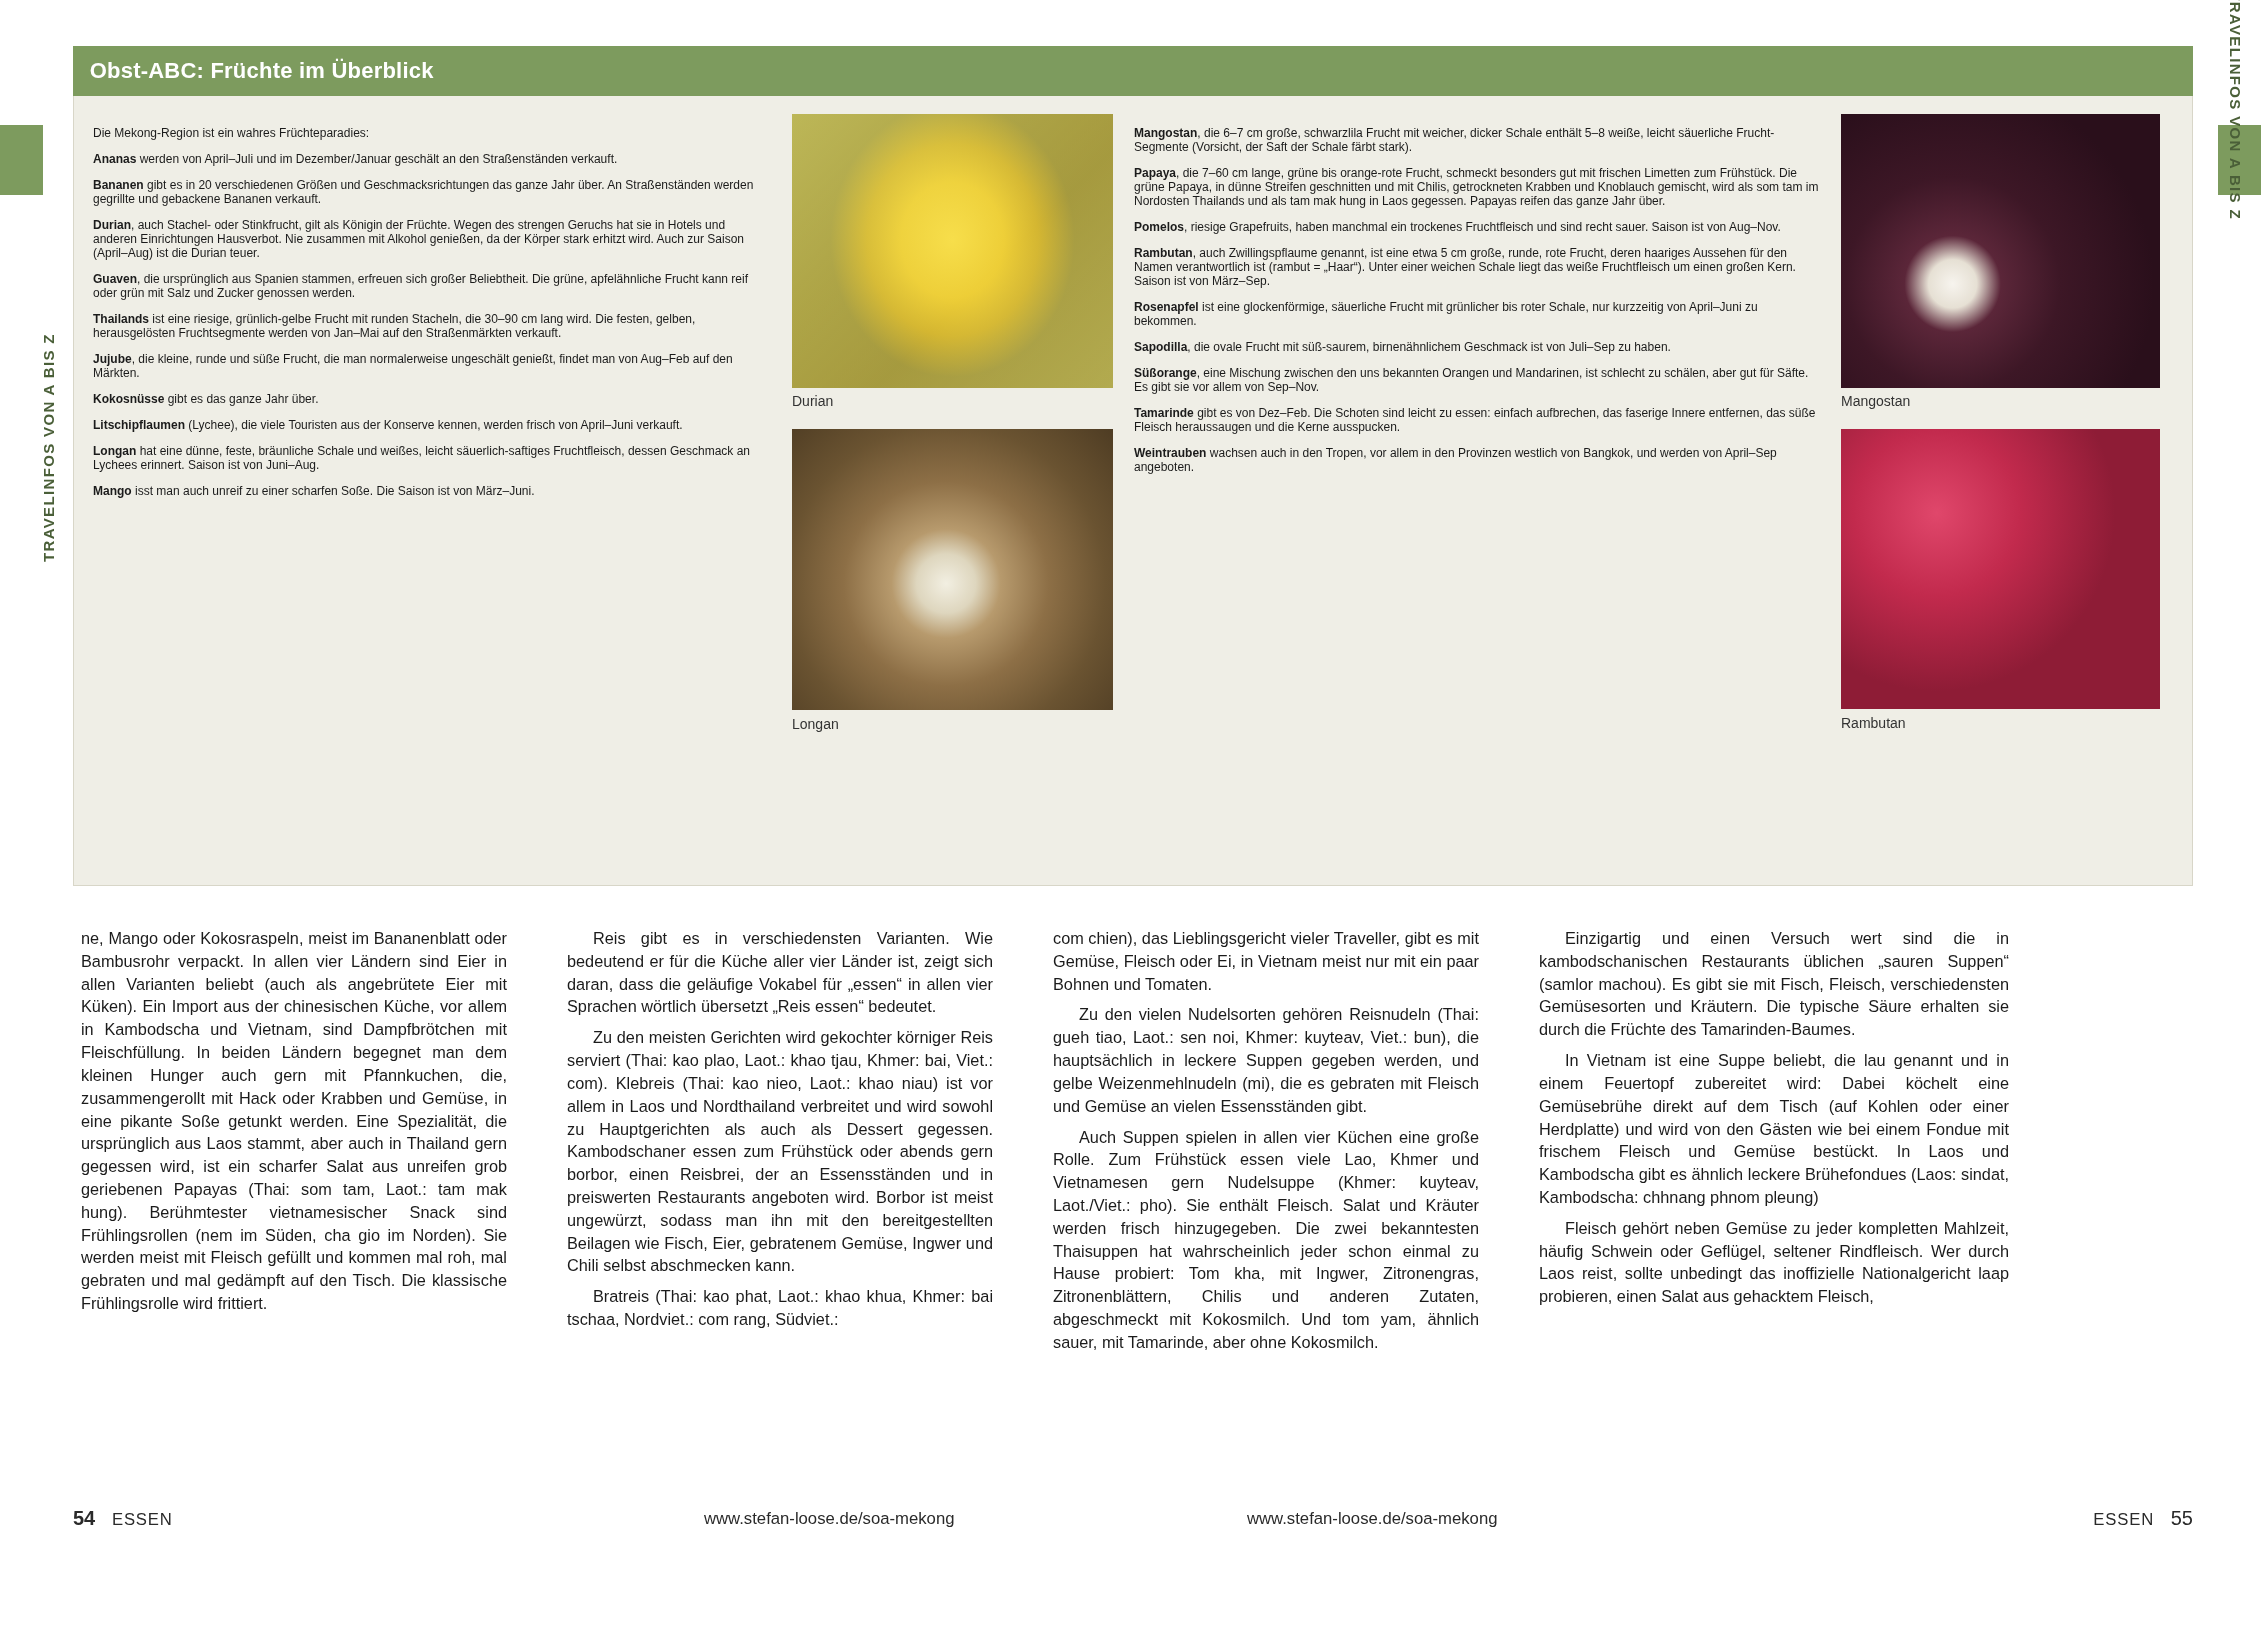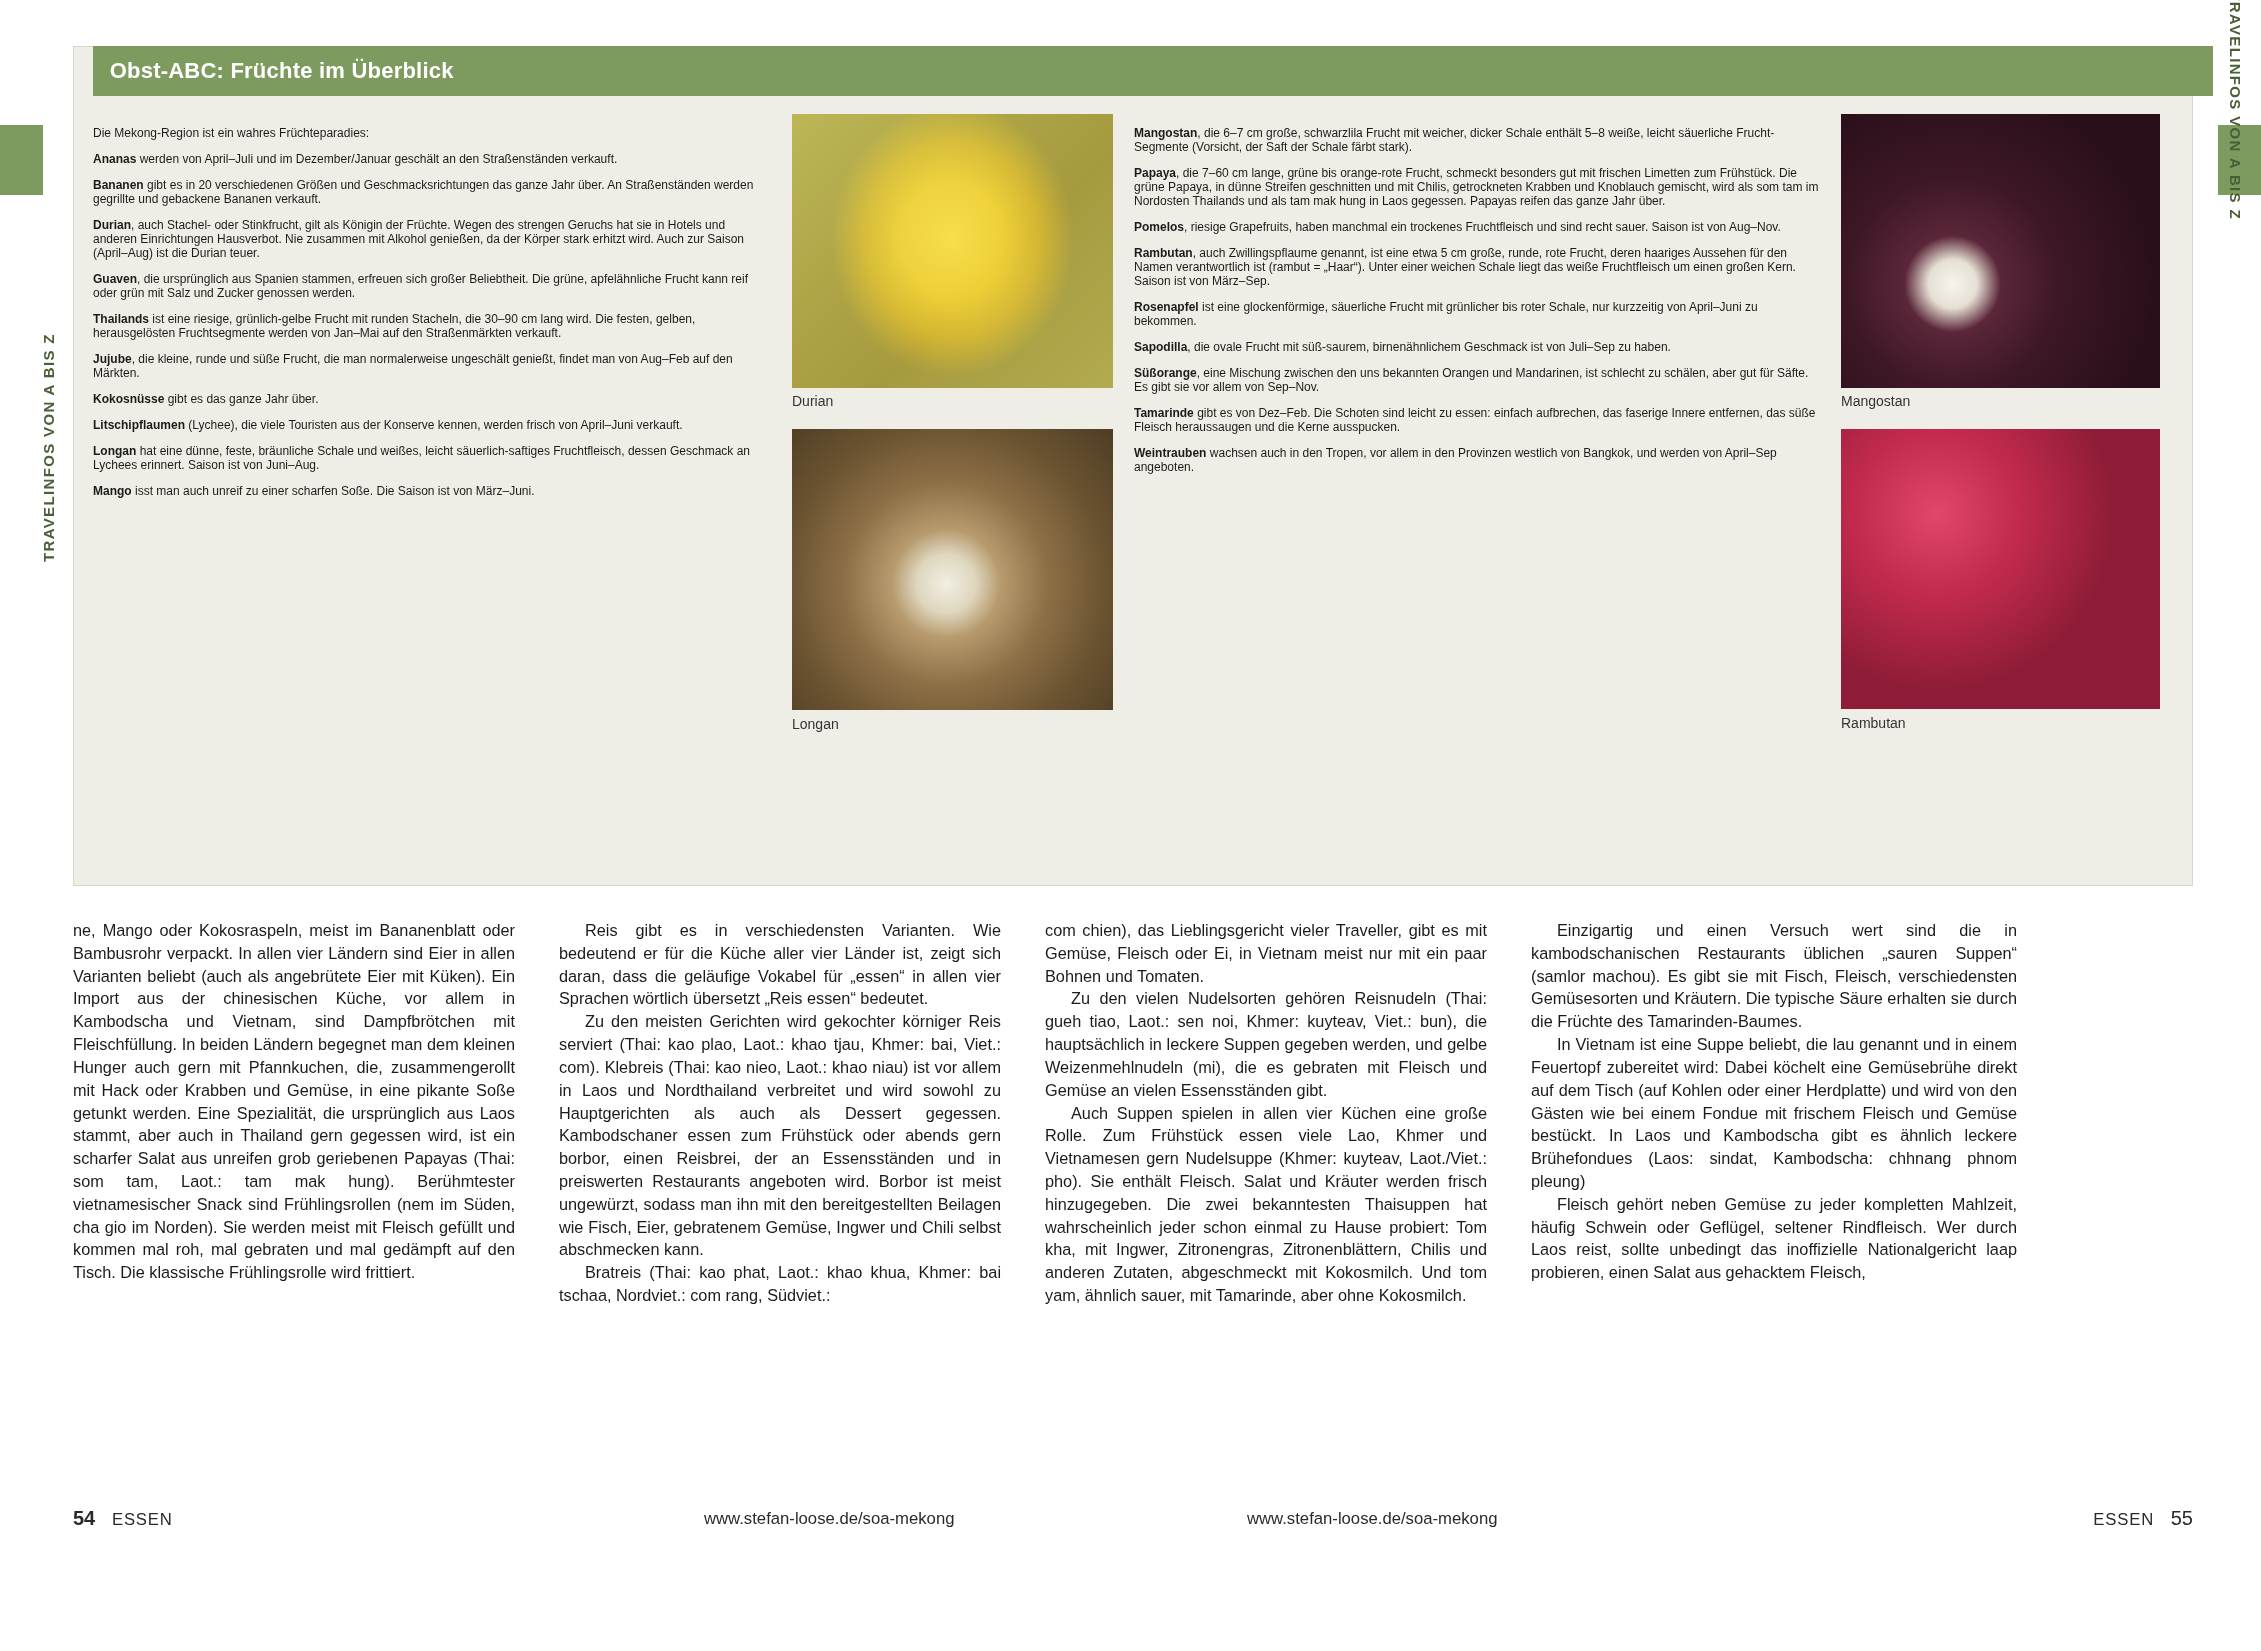--- a/index.html
+++ b/index.html
@@ -40,21 +40,21 @@
   .box{
     position:absolute;left:73px;top:46px;width:2120px;height:840px;
     background:#efeee6;
     border:0.8px solid #d8d6c8;
     box-sizing:border-box;
   }
   .box-header{
     position:absolute;left:73px;top:46px;width:2120px;height:50px;
     background:#7d9b5e;
     box-sizing:border-box;
-    display:flex;align-items:center;margin-left:20px;
+    display:flex;align-items:center;
   }
   .box-header .title{
     color:#fff;font-size:22px;font-weight:bold;
     margin-left:16.7px;letter-spacing:.01em;
   }
   .box-body{
     position:absolute;left:73px;top:96px;width:2120px;height:789px;
     box-sizing:border-box;
     padding:18px 20px 0 20px;
     display:flex;
@@ -115,21 +115,21 @@
   }
   .col{
     width:486px;
     padding-right:44px;
     box-sizing:border-box;
     font-size:16.3px;
     line-height:1.40;
     text-align:justify;
   }
   .col:last-child{padding-right:0;}
-  .col p{margin:0;}
+  .col p{margin:8px;}
   .col p.indent{text-indent:26px;}
 
   
   .footer{
     position:absolute;left:73px;top:1507px;width:2120px;height:38px;
     font-size:16.7px;color:#2a2a2a;
   }
   .f-left{position:absolute;left:0;top:0;display:flex;align-items:baseline;gap:16.7px;}
   .f-left .num{font-size:20px;font-weight:bold;}
   .f-left .sec{letter-spacing:.05em;}

